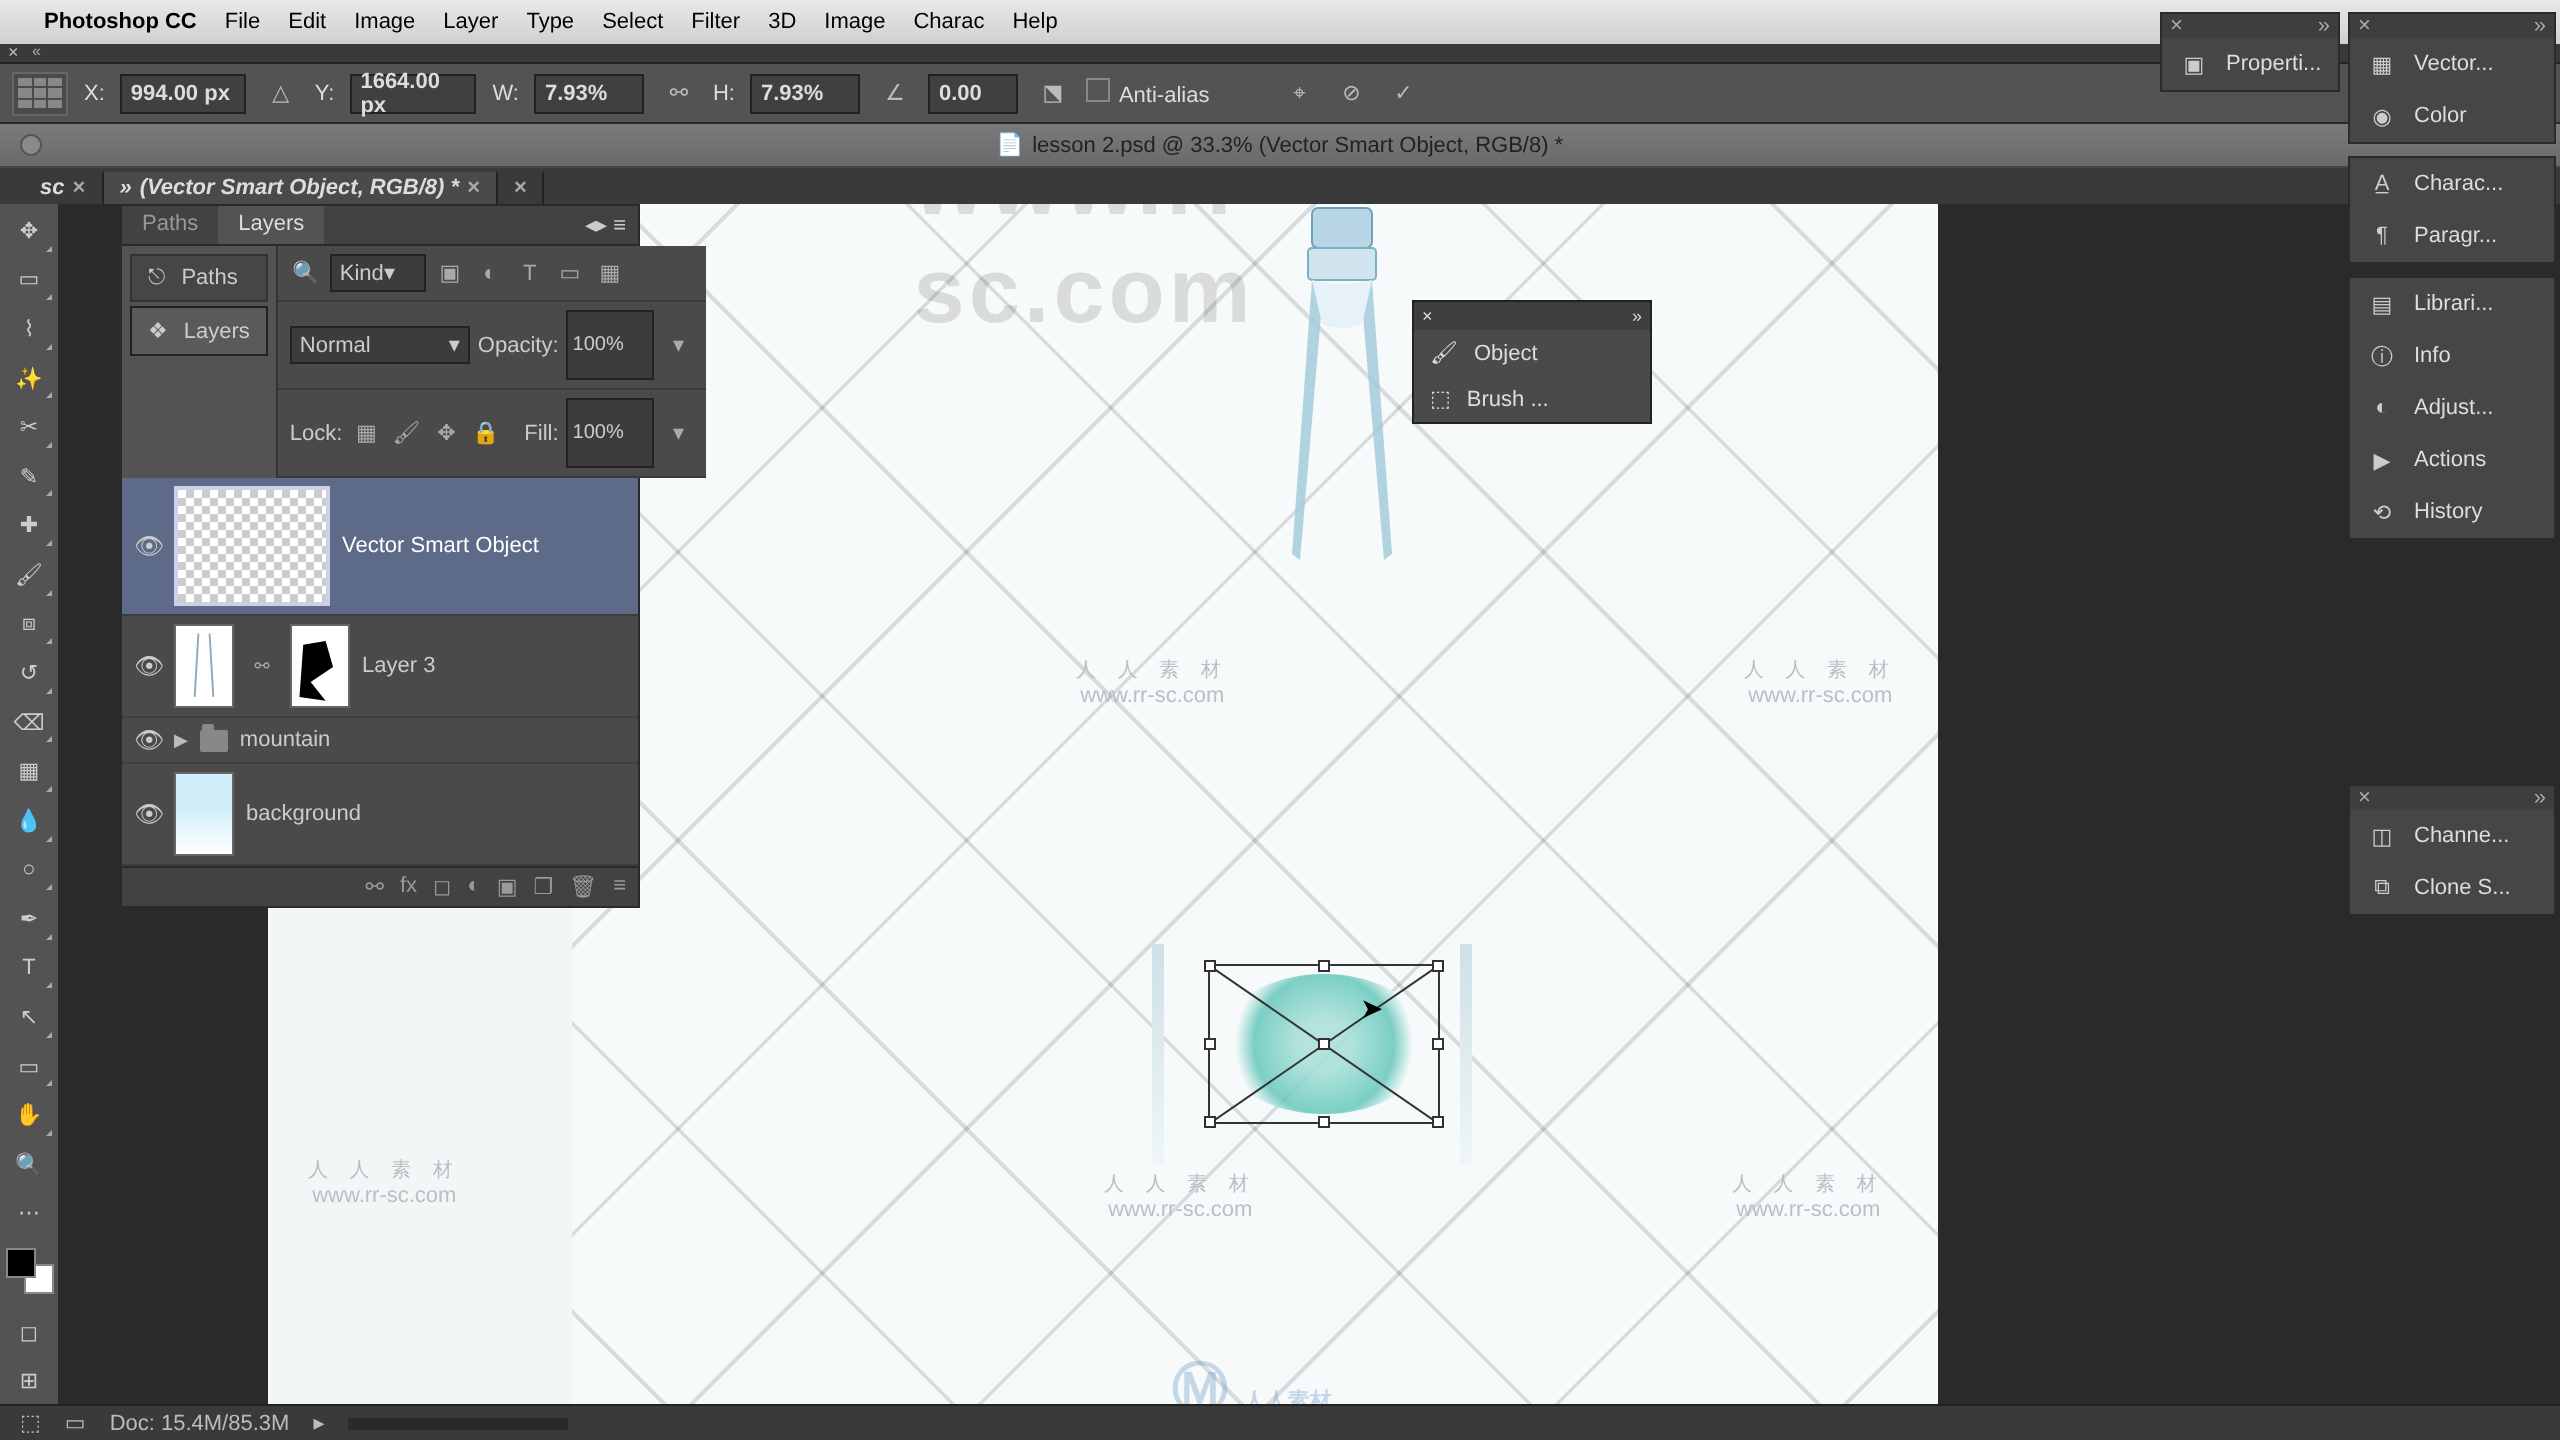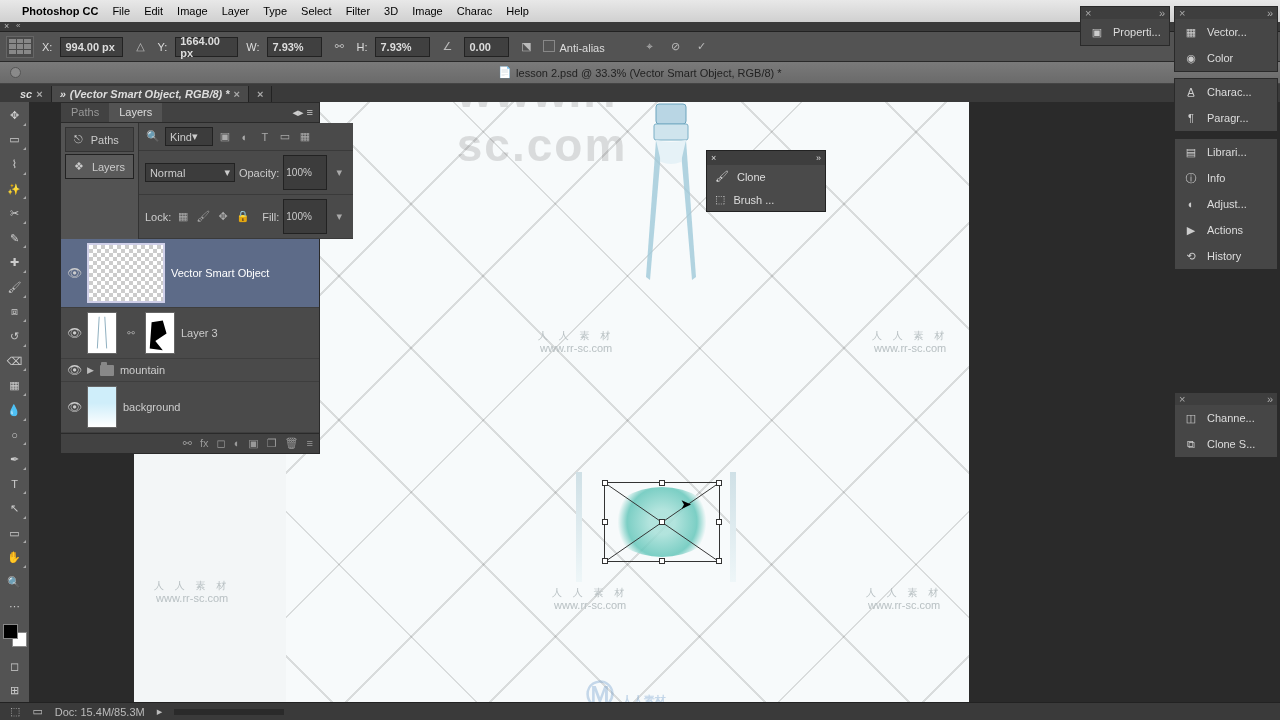--- a/index.html
+++ b/index.html
@@ -382,21 +382,21 @@
       </div>
     </div>
 
     <div class="brush-flyout">
       <div class="head">
           <span style="font-size:9px">×</span>
           <span style="margin-left:auto;font-size:9px">»</span>
         </div>
       <div class="item">
           <span>🖌</span>
-          <span>Clone</span>
+          <span>Object</span>
         </div>
       <div class="item">
           <span>⬚</span>
           <span>Brush ...</span>
         </div>
     </div>
   </div>
 </div>
 
 <div class="right-dock">

